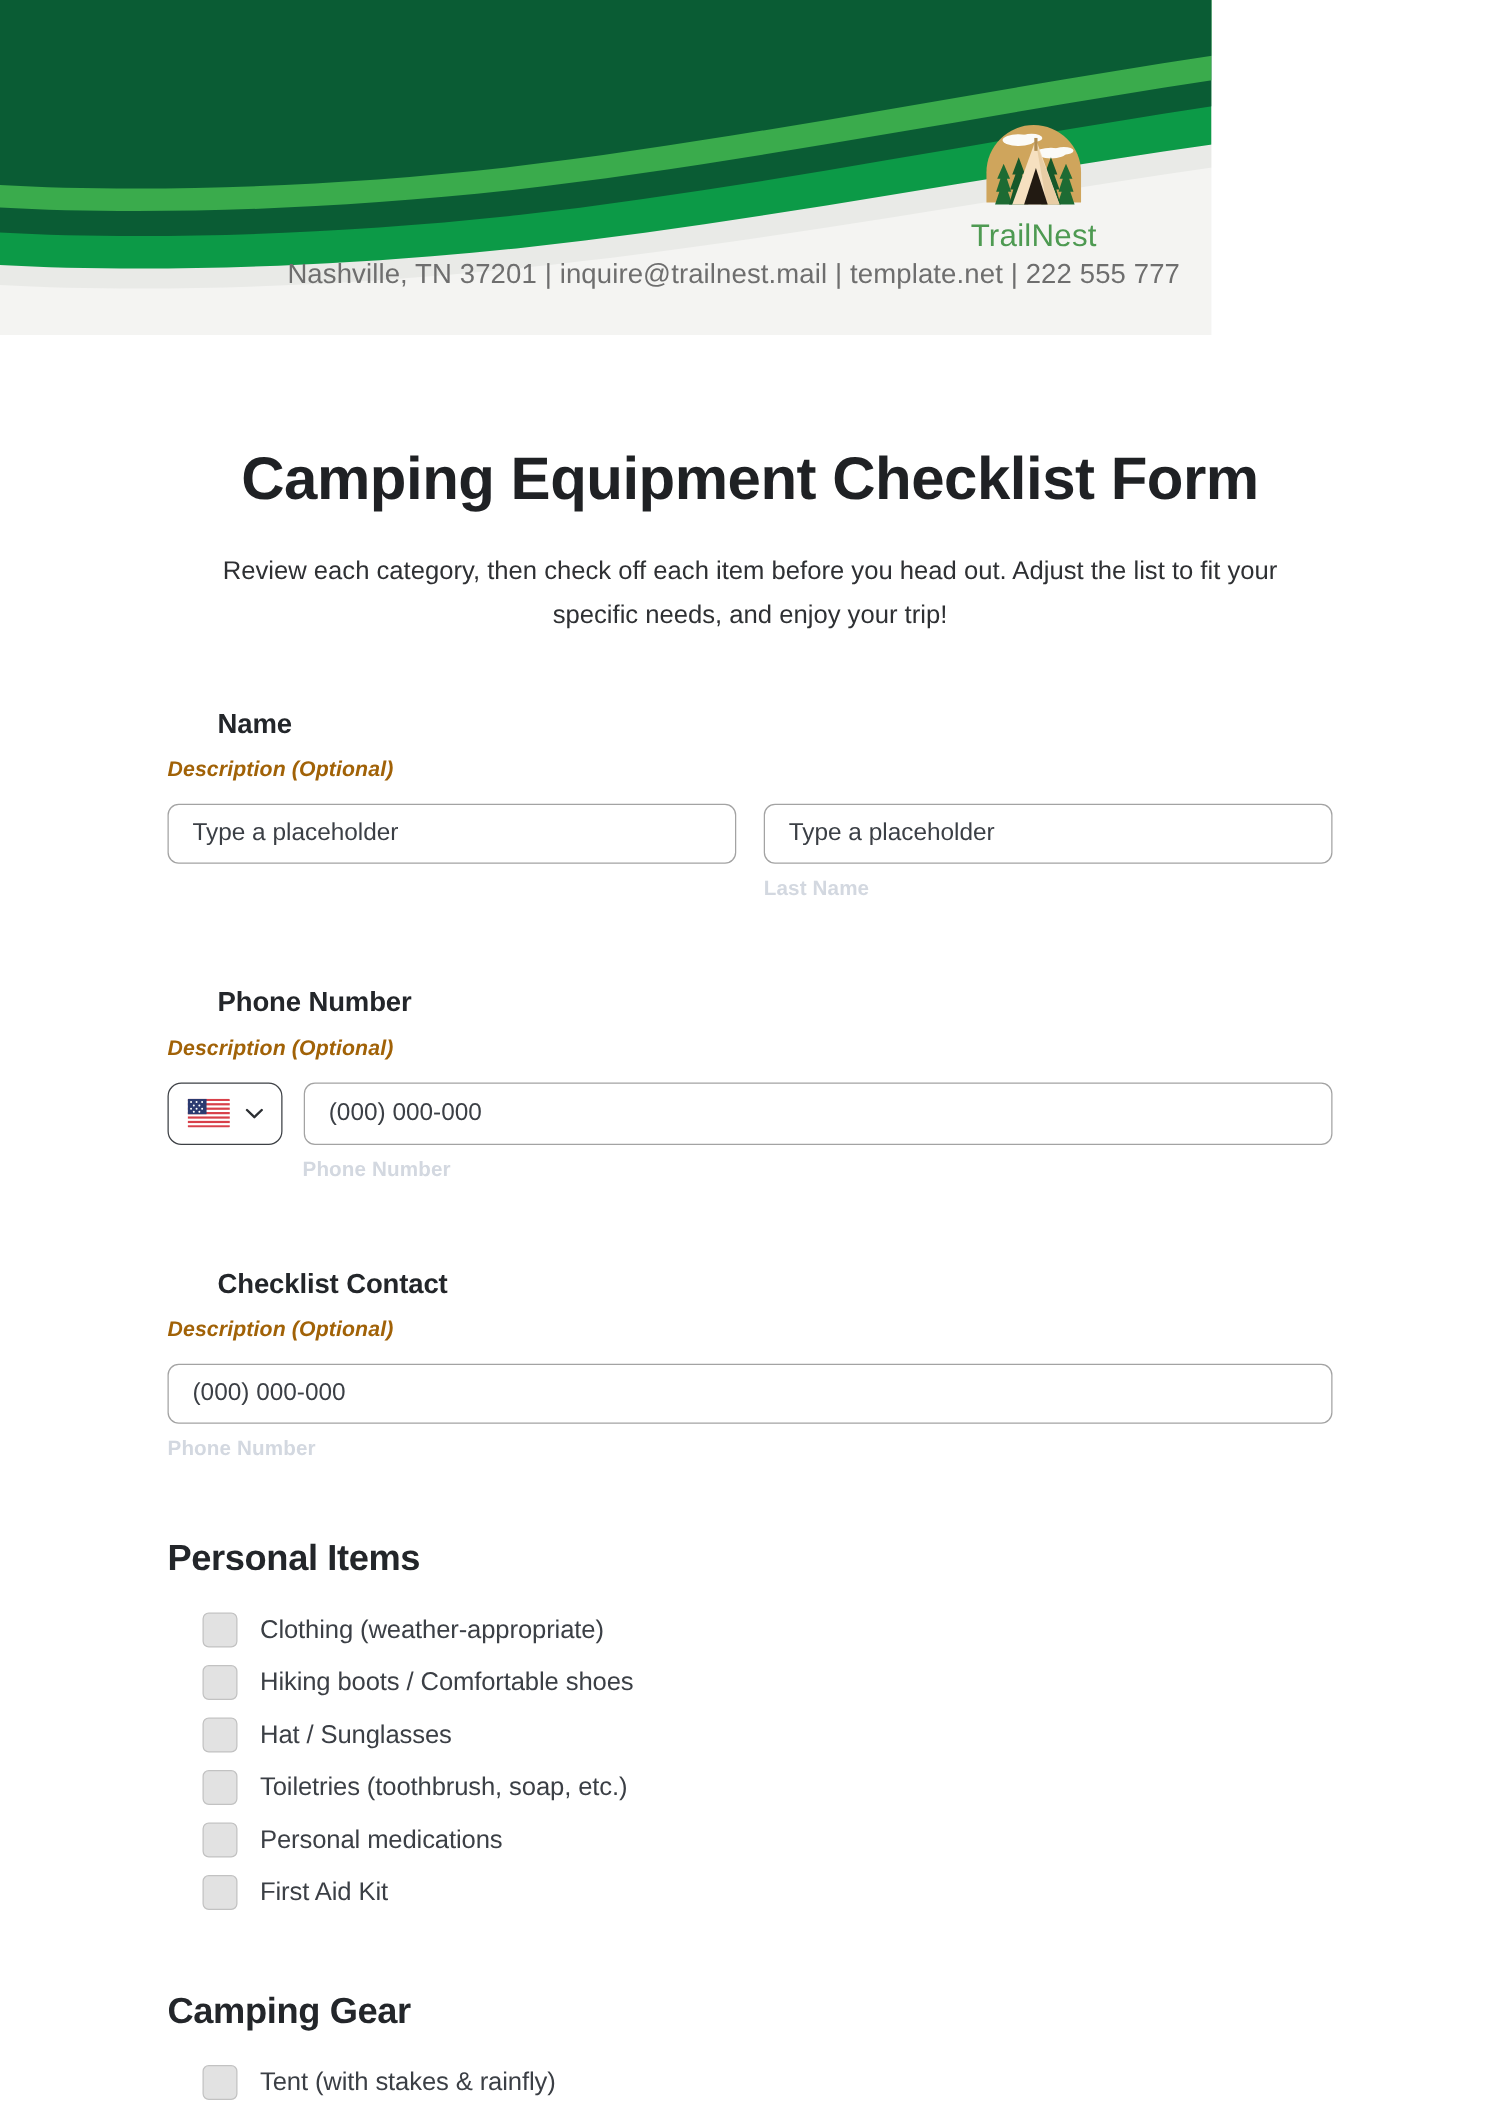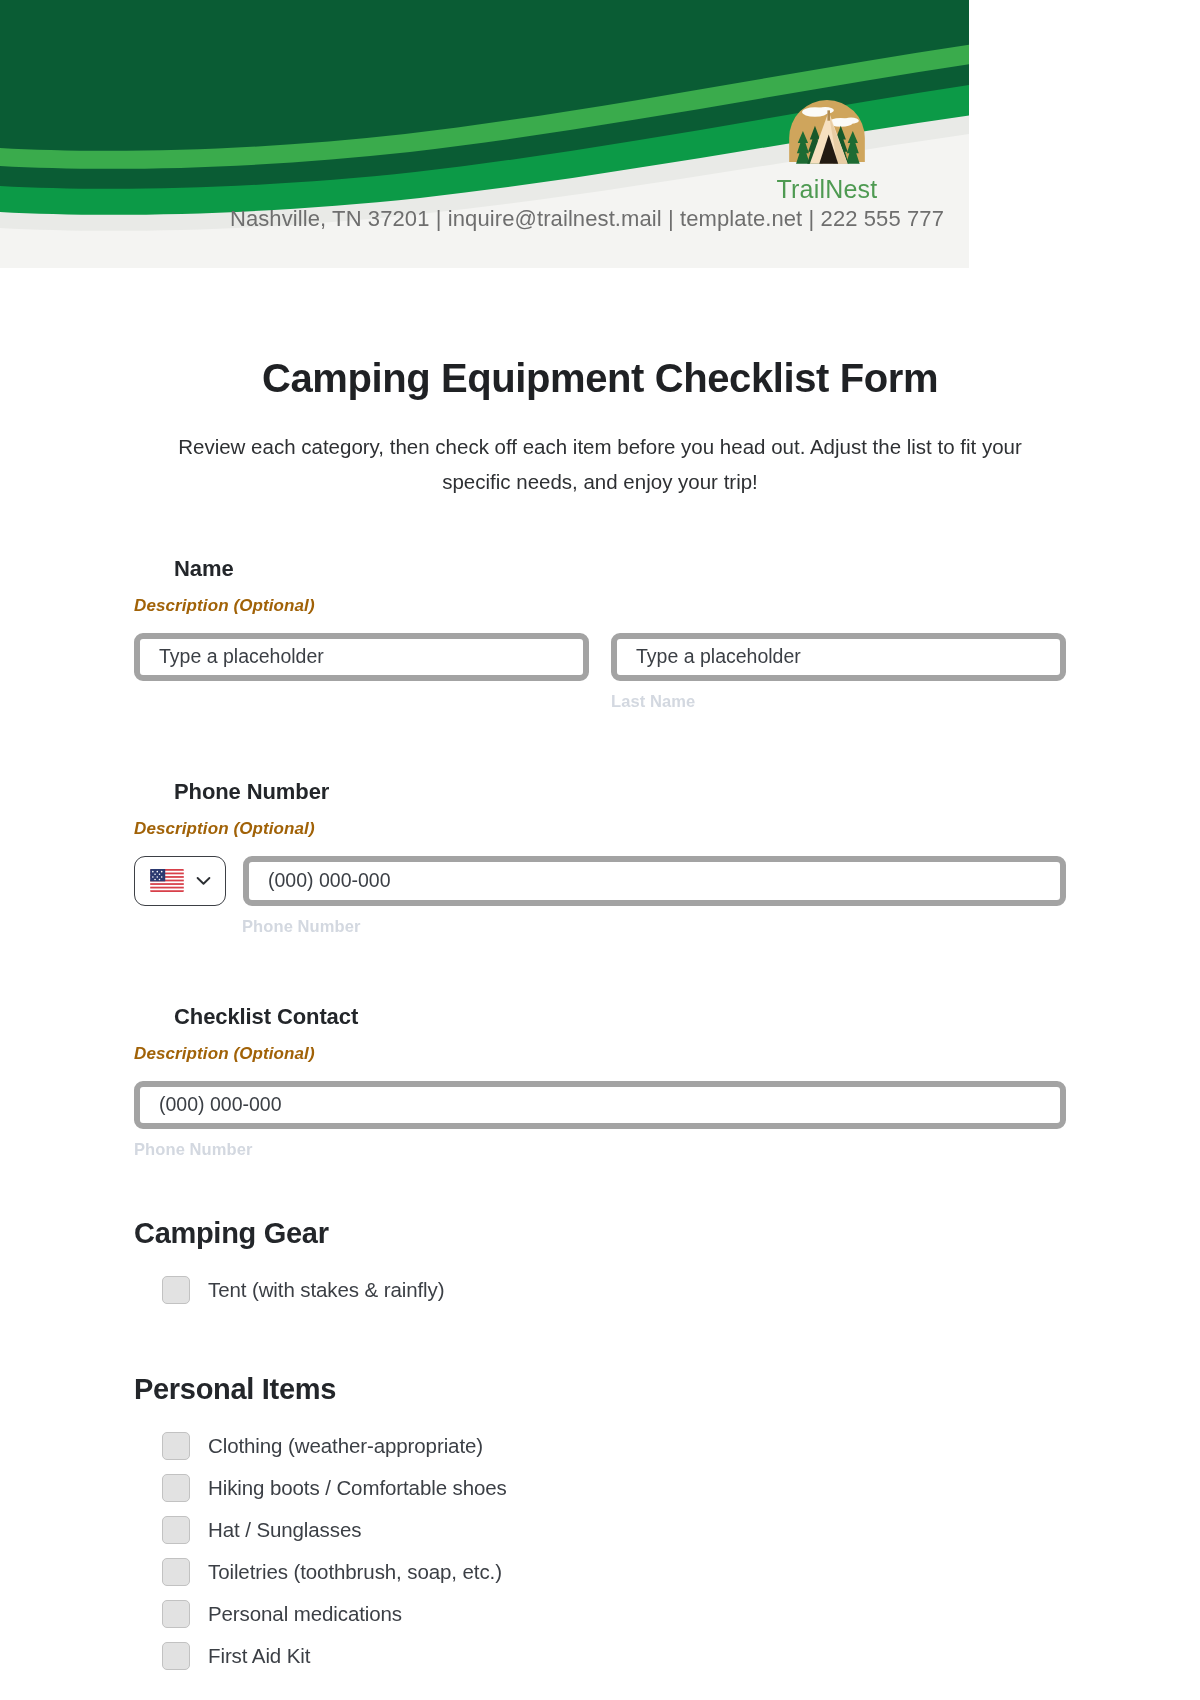--- a/index.html
+++ b/index.html
@@ -70,21 +70,21 @@
 
   
   .content {
     position: relative;
     padding: 0 134px;
   }
 
   .form-title {
     margin-top: 88px;
     text-align: center;
-    font-size: 40px;
+    font-size: 48px;
     font-weight: bold;
     color: #1f2124;
     letter-spacing: -0.4px;
   }
   .form-subtitle {
     margin: 28px auto 12px;
     max-width: 870px;
     text-align: center;
     font-size: 20.5px;
     line-height: 1.72;
@@ -116,21 +116,21 @@
   .input-row {
     display: flex;
     gap: 22px;
     margin-top: 17px;
   }
   .input-col { flex: 1; min-width: 0; }
 
   .text-input {
     width: 100%;
     height: 48px;
-    border: 6px solid #a3a3a3;
+    border: 1px solid #a3a3a3;
     border-radius: 9px;
     background: #ffffff;
     padding: 0 19px;
     font-size: 19.5px;
     color: #3b3f45;
     font-family: "Liberation Sans", sans-serif;
   }
   .text-input::placeholder { color: #3b3f45; opacity: 1; }
 
   .sub-label {
@@ -304,54 +304,54 @@
       <div class="field-label">Checklist Contact</div>
       <div class="field-desc">Description (Optional)</div>
       <div class="input-row">
         <div class="input-col">
           <input class="text-input" type="text" placeholder="(000) 000-000" style="">
           <div class="sub-label">Phone Number</div>
         </div>
       </div>
     </div>
 
+    <div class="checklist-section">
+      <div class="section-heading">Personal Items</div>
+      <ul class="checklist">
+        <li class="check-item">
+          <span class="checkbox"></span>
+          <span class="check-text">Clothing (weather-appropriate)</span>
+        </li>
+        <li class="check-item">
+          <span class="checkbox"></span>
+          <span class="check-text">Hiking boots / Comfortable shoes</span>
+        </li>
+        <li class="check-item">
+          <span class="checkbox"></span>
+          <span class="check-text">Hat / Sunglasses</span>
+        </li>
+        <li class="check-item">
+          <span class="checkbox"></span>
+          <span class="check-text">Toiletries (toothbrush, soap, etc.)</span>
+        </li>
+        <li class="check-item">
+          <span class="checkbox"></span>
+          <span class="check-text">Personal medications</span>
+        </li>
+        <li class="check-item">
+          <span class="checkbox"></span>
+          <span class="check-text">First Aid Kit</span>
+        </li>
+      </ul>
+    </div>
+
     <div class="checklist-section gear">
       <div class="section-heading">Camping Gear</div>
       <ul class="checklist">
         <li class="check-item">
           <span class="checkbox"></span>
           <span class="check-text">Tent (with stakes &amp; rainfly)</span>
         </li>
       </ul>
     </div>
 
-    <div class="checklist-section">
-      <div class="section-heading">Personal Items</div>
-      <ul class="checklist">
-        <li class="check-item">
-          <span class="checkbox"></span>
-          <span class="check-text">Clothing (weather-appropriate)</span>
-        </li>
-        <li class="check-item">
-          <span class="checkbox"></span>
-          <span class="check-text">Hiking boots / Comfortable shoes</span>
-        </li>
-        <li class="check-item">
-          <span class="checkbox"></span>
-          <span class="check-text">Hat / Sunglasses</span>
-        </li>
-        <li class="check-item">
-          <span class="checkbox"></span>
-          <span class="check-text">Toiletries (toothbrush, soap, etc.)</span>
-        </li>
-        <li class="check-item">
-          <span class="checkbox"></span>
-          <span class="check-text">Personal medications</span>
-        </li>
-        <li class="check-item">
-          <span class="checkbox"></span>
-          <span class="check-text">First Aid Kit</span>
-        </li>
-      </ul>
-    </div>
-
   </div>
 </div>
 
 </body></html>

